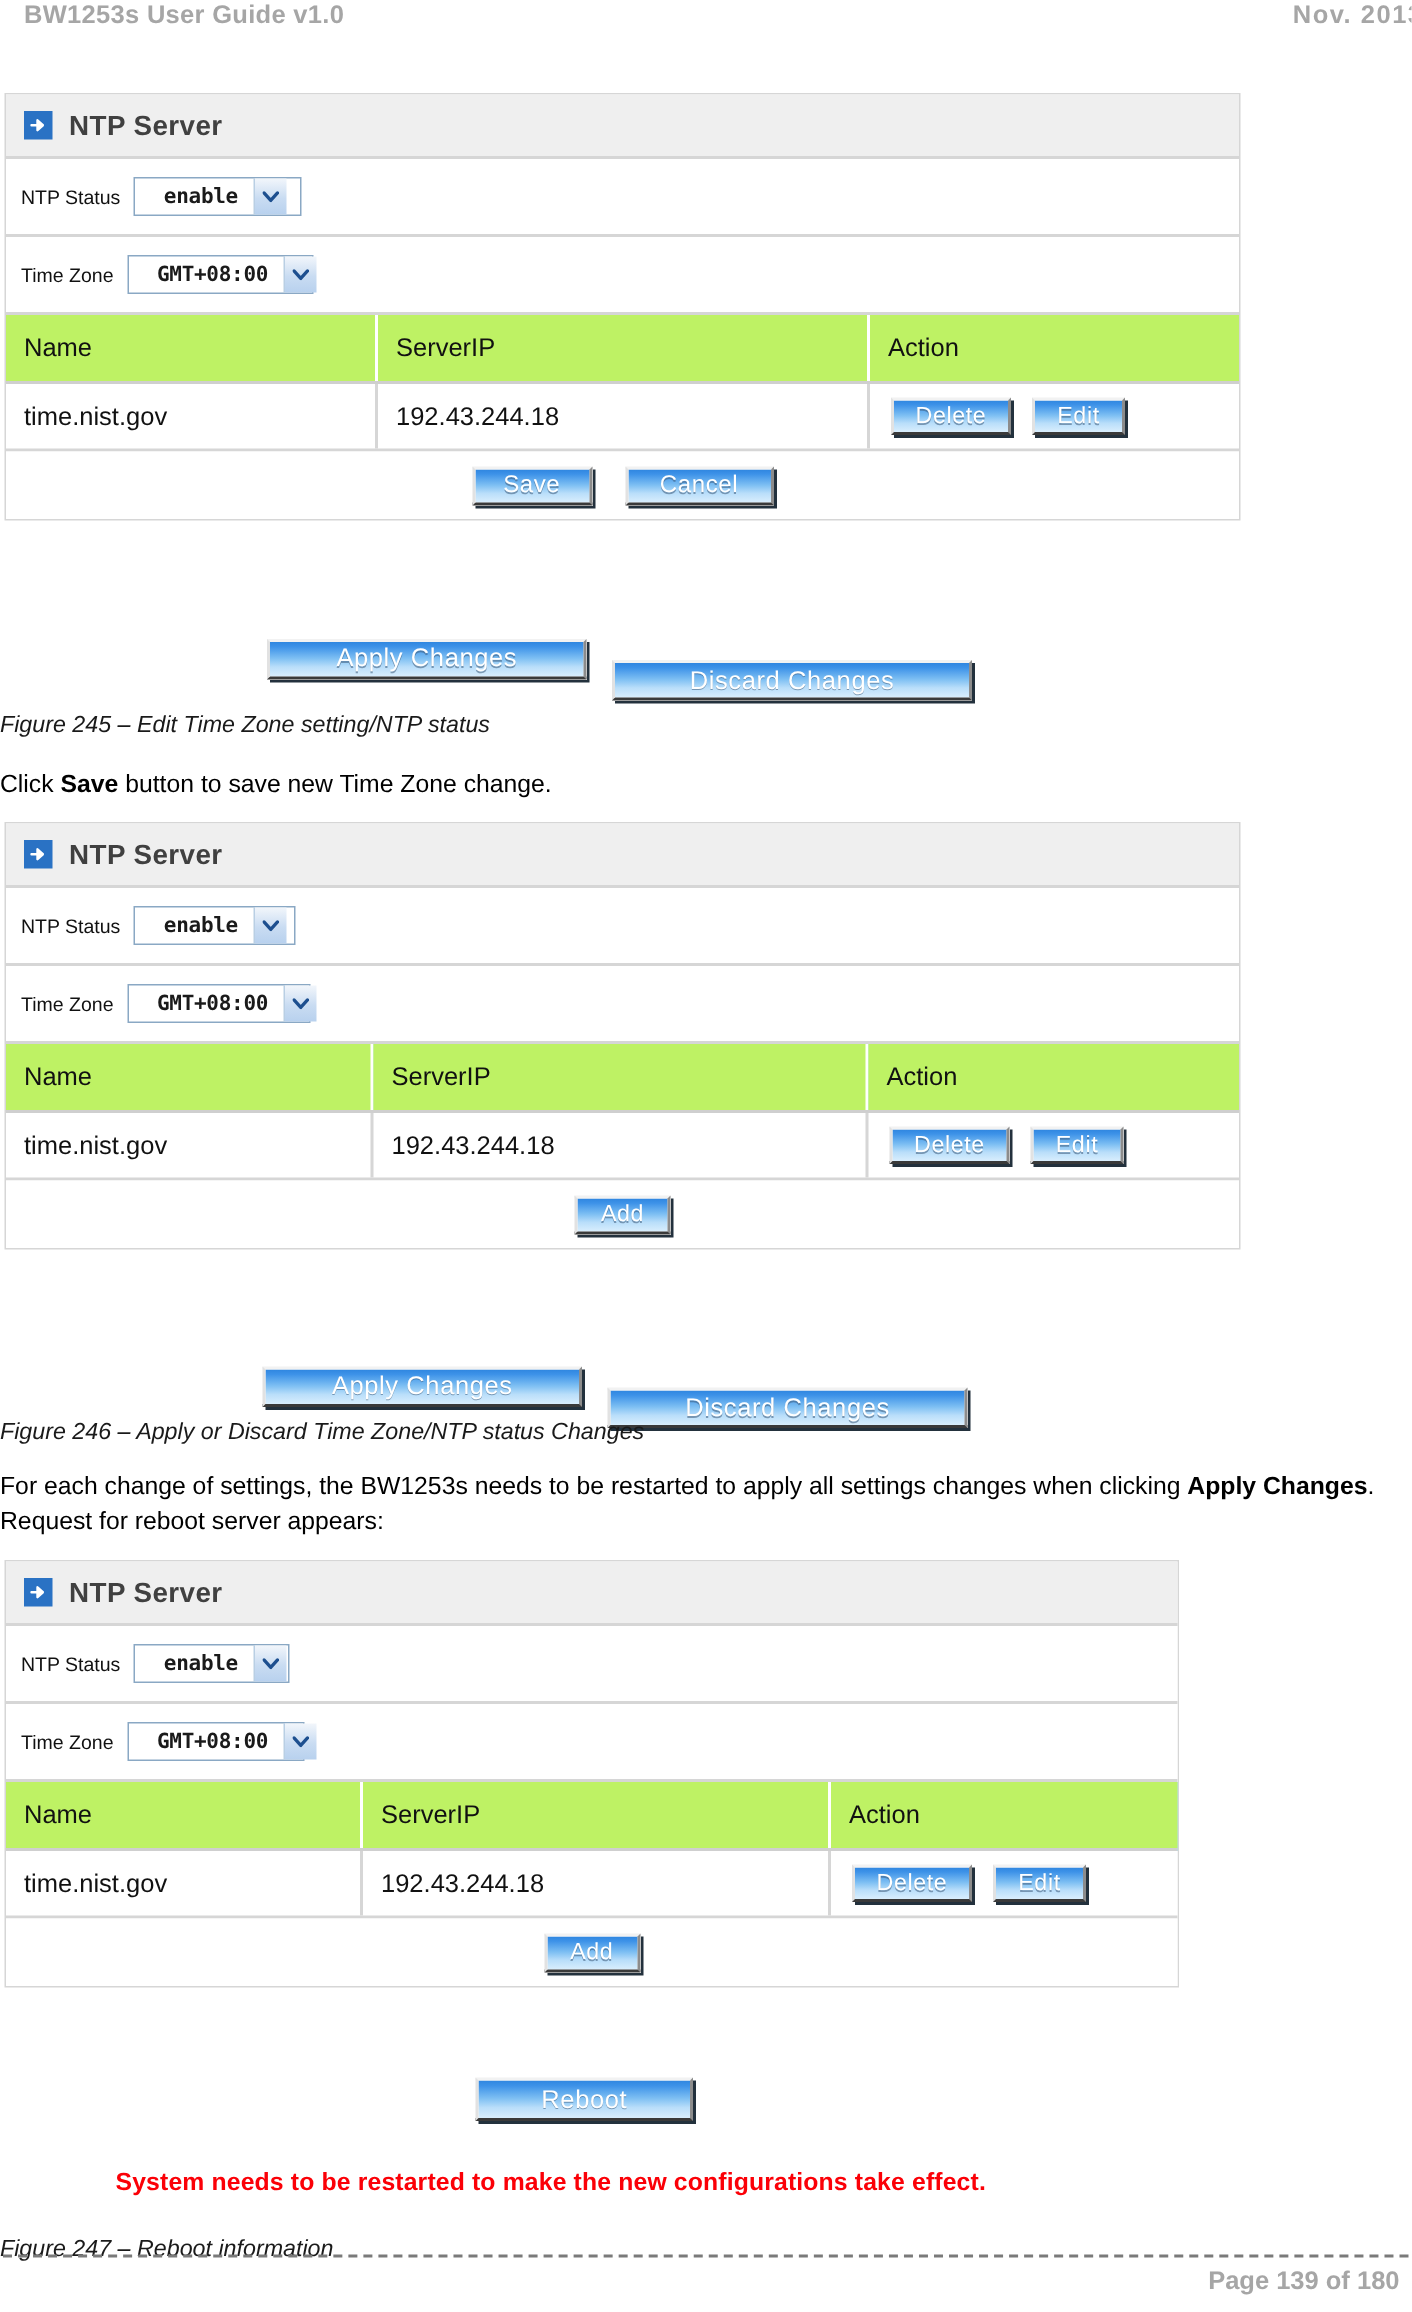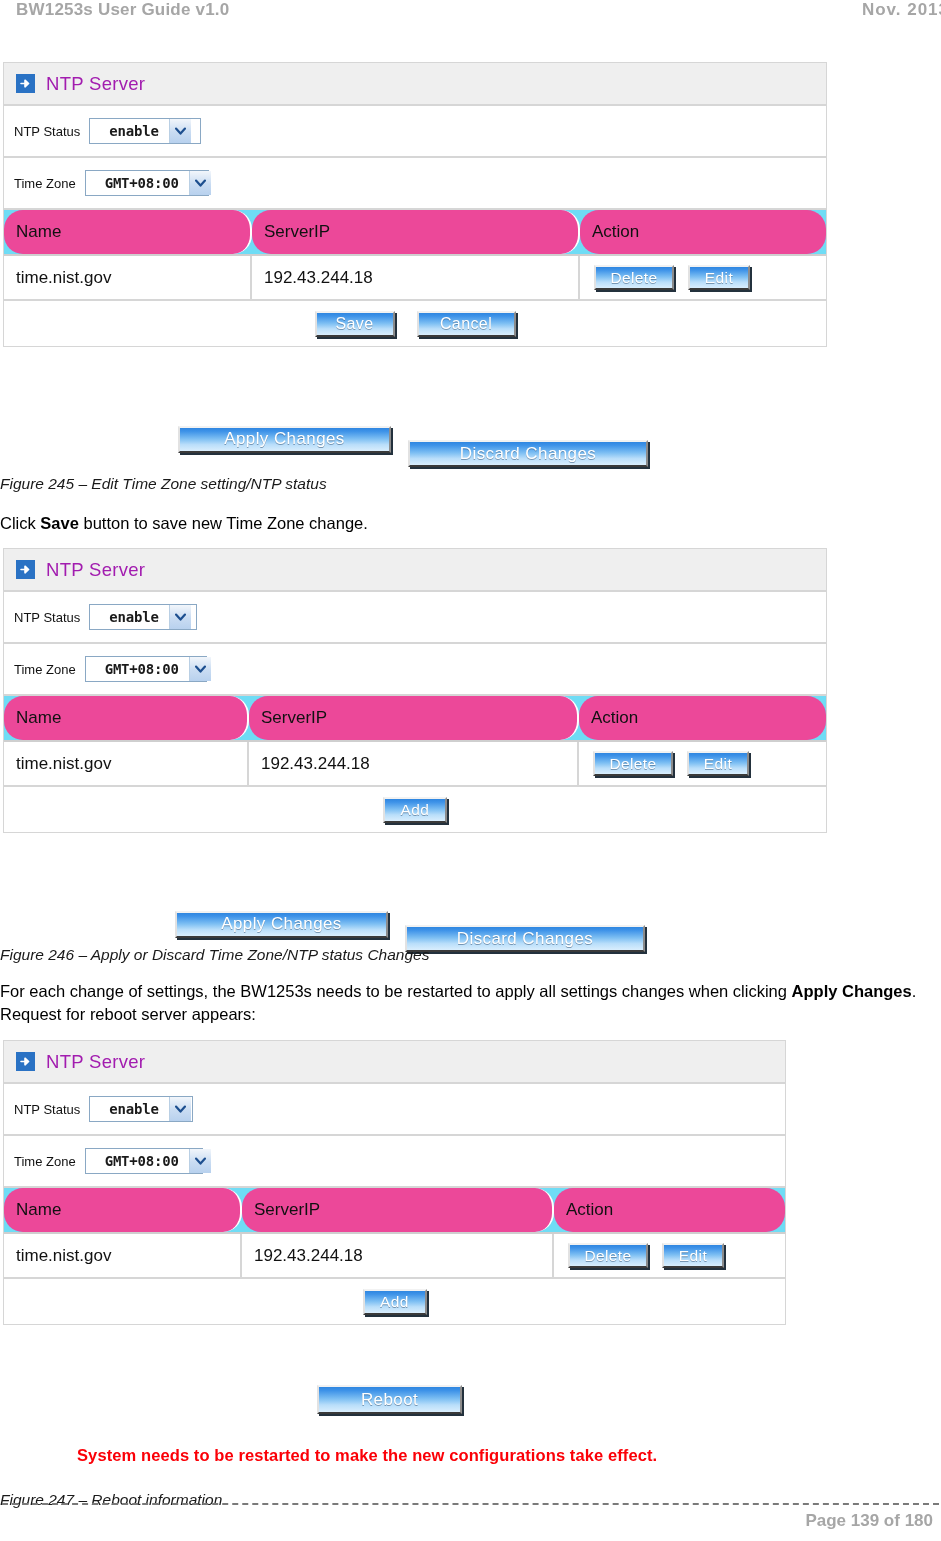--- a/index.html
+++ b/index.html
@@ -103,22 +103,22 @@
     height: 19px;
     background: #2a72c4;
     display: inline-flex;
     align-items: center;
     justify-content: center;
     flex: 0 0 auto;
   }
   .title-icon svg { display: block; }
   .panel-title-text {
     font-size: 18.5px;
-    font-weight: normal;
-    color: #a21caf;
+    font-weight: bold;
+    color: #404040;
     letter-spacing: 0.3px;
   }
 
   .field-row {
     height: 52px;
     padding-left: 10px;
     gap: 9px;
   }
   .field-label {
     font-size: 13px;
@@ -165,22 +165,21 @@
     border-bottom: 2px solid #cfcfcf;
   }
   .tbl-head .cell {
     font-size: 17px;
     color: #111;
     display: flex;
     align-items: center;
     height: 100%;
     box-sizing: border-box;
     padding-left: 12px;
-    background: #ec4899;
-    border-radius: 19px;
+    background: #bef264;
   }
   .tbl-body { height: 45px; }
   .tbl-body .cell {
     font-size: 17px;
     color: #111;
     display: flex;
     align-items: center;
     height: 100%;
     box-sizing: border-box;
     padding-left: 12px;

